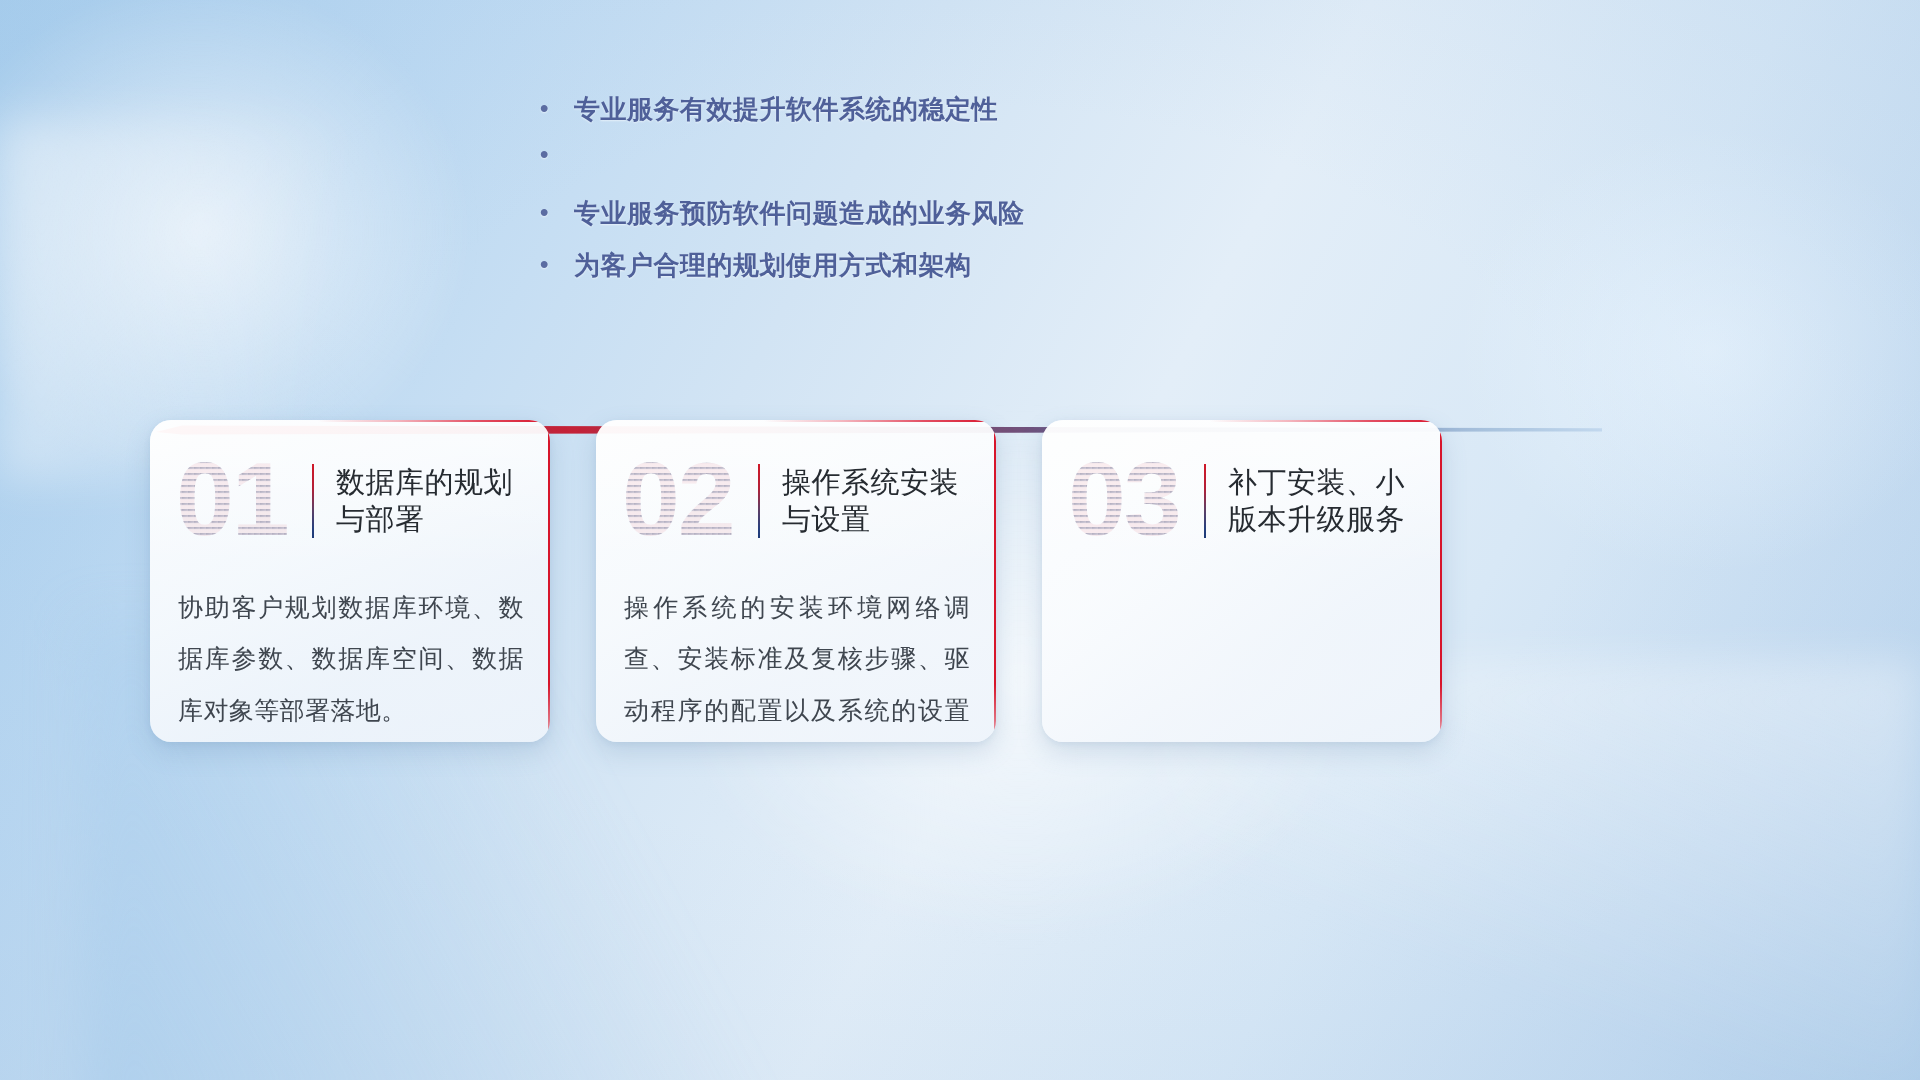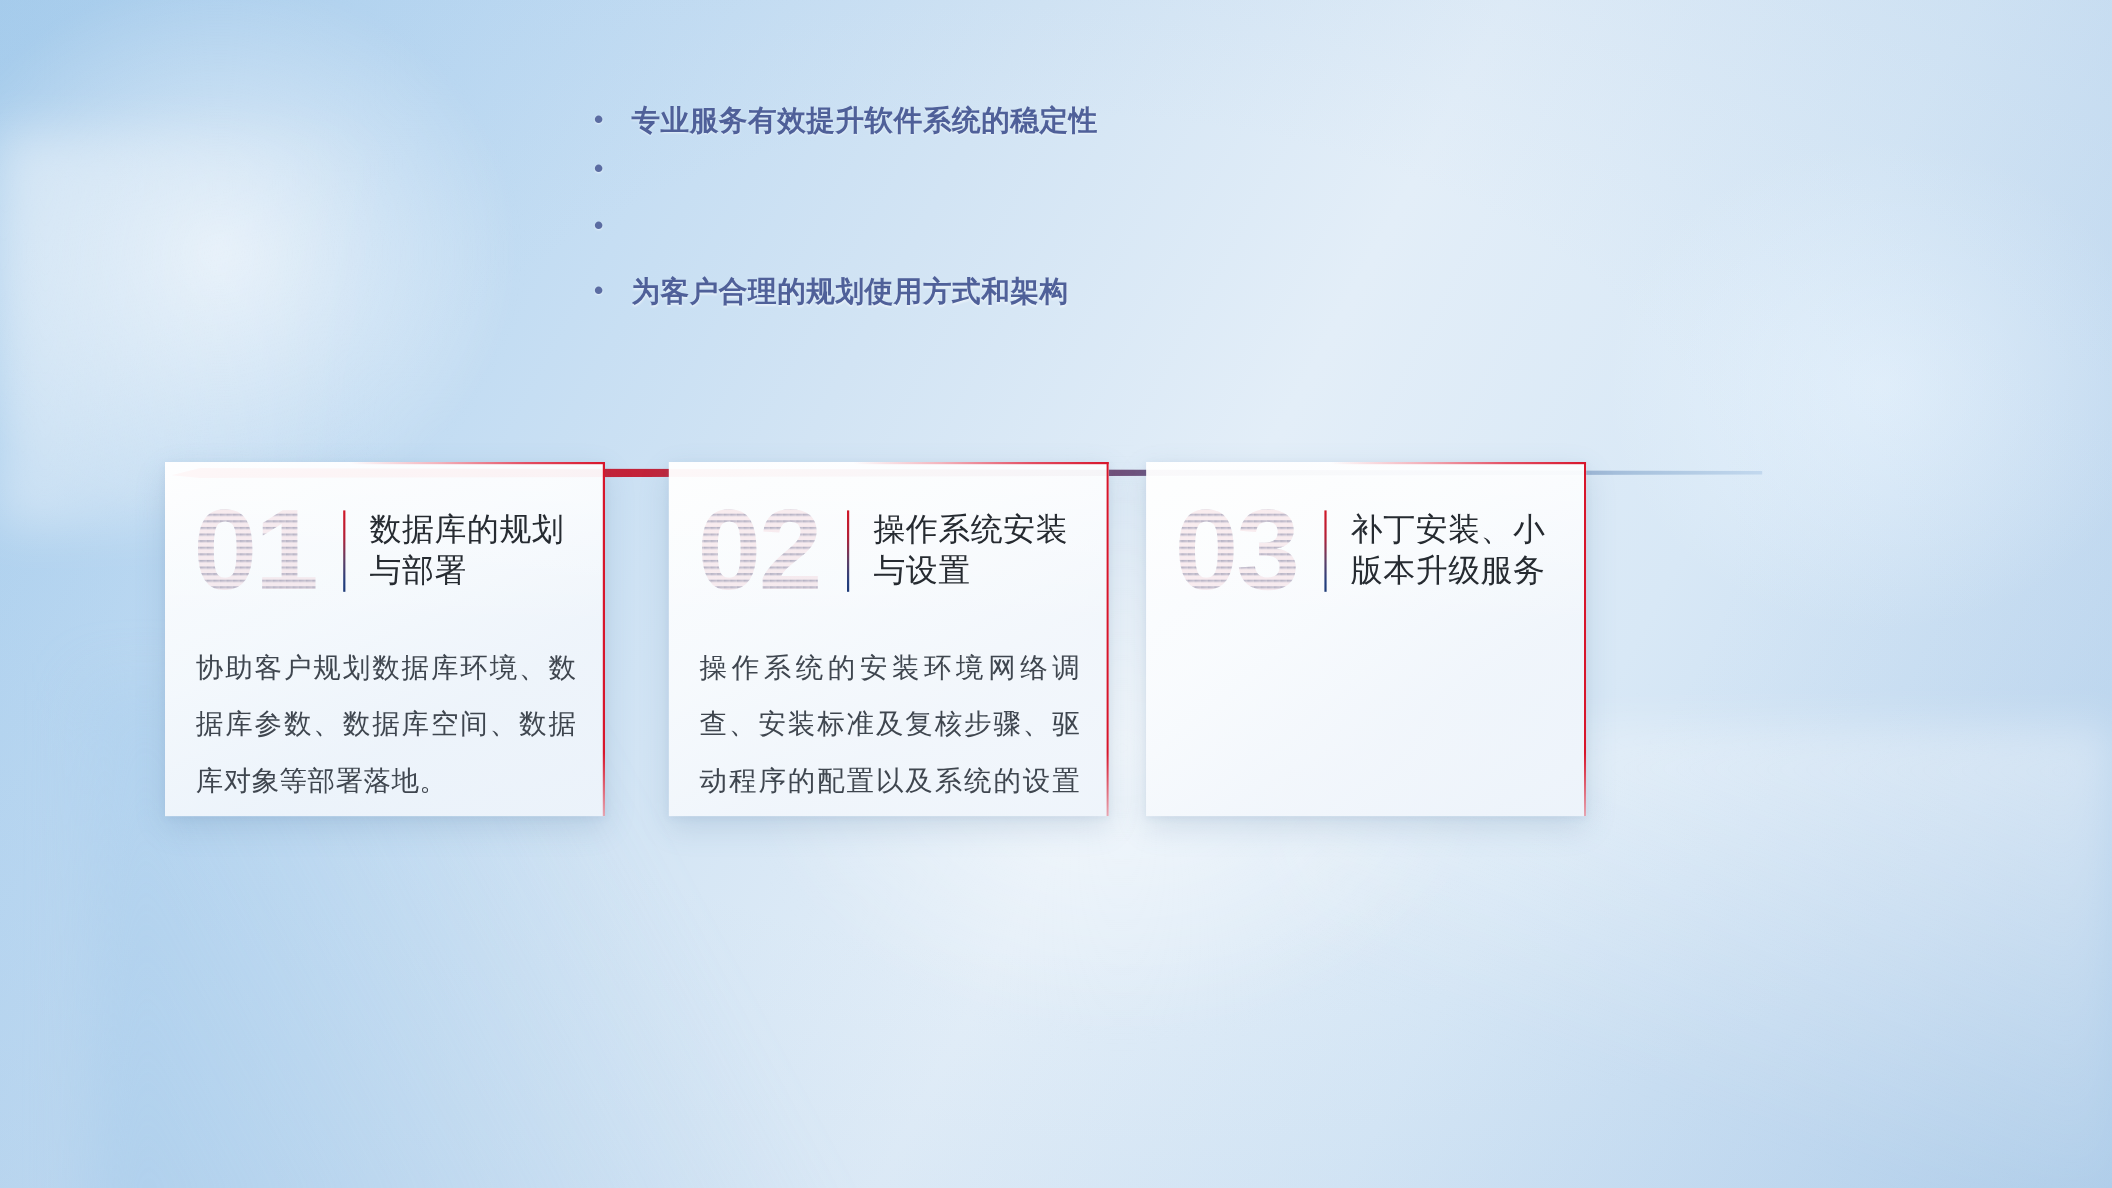--- a/index.html
+++ b/index.html
@@ -76,27 +76,27 @@
     position:absolute; left:152px; top:418px; width:1452px; height:26px;
   }
 
   
   #cards{
     position:absolute; left:150px; top:420px; width:1620px; height:480px;
   }
   .card{
     position:absolute;
     top:0; width:400px; height:322px;
-    border-radius:0;
+    border-radius:21px;
     background:linear-gradient(150deg, rgba(255,255,255,.93) 0%, rgba(250,252,254,.90) 38%, rgba(243,247,252,.88) 68%, rgba(238,244,251,.90) 100%);
     box-shadow:0 10px 26px rgba(86,124,166,.20), 0 2px 6px rgba(86,124,166,.10);
     overflow:hidden;
   }
   .card-1{ left:0px; }
-  .card-2{ left:458px;padding-left:40px; }
+  .card-2{ left:446px;padding-left:40px; }
   .card-3{ left:892px; }
 
   
   .card-edge-right{
     position:absolute; right:0; top:0; width:2px; height:100%;
     background:linear-gradient(180deg,#d7152b 0%, #d7152b 82%, rgba(215,21,43,.35) 100%);
   }
   .card-edge-top{
     position:absolute; left:0; top:0; height:2px; width:100%;
     background:linear-gradient(90deg, rgba(255,255,255,0) 0%, rgba(255,255,255,0) 42%, rgba(236,120,135,.55) 62%, rgba(224,60,82,.9) 82%, #d7152b 100%);
@@ -158,20 +158,21 @@
     <span class="bullet-dot">•</span>
     <span class="bullet-text">专业服务有效提升软件系统的稳定性</span>
   </div>
 
   <div class="bullet">
     <span class="bullet-dot">•</span>
   </div>
 
   <div class="bullet">
     <span class="bullet-dot">•</span>
+    <span class="bullet-text">专业服务预防软件问题造成的业务风险</span>
   </div>
 
   <div class="bullet">
     <span class="bullet-dot">•</span>
     <span class="bullet-text">为客户合理的规划使用方式和架构</span>
   </div>
 
 </div>
 
 <div id="divider-wrap">

